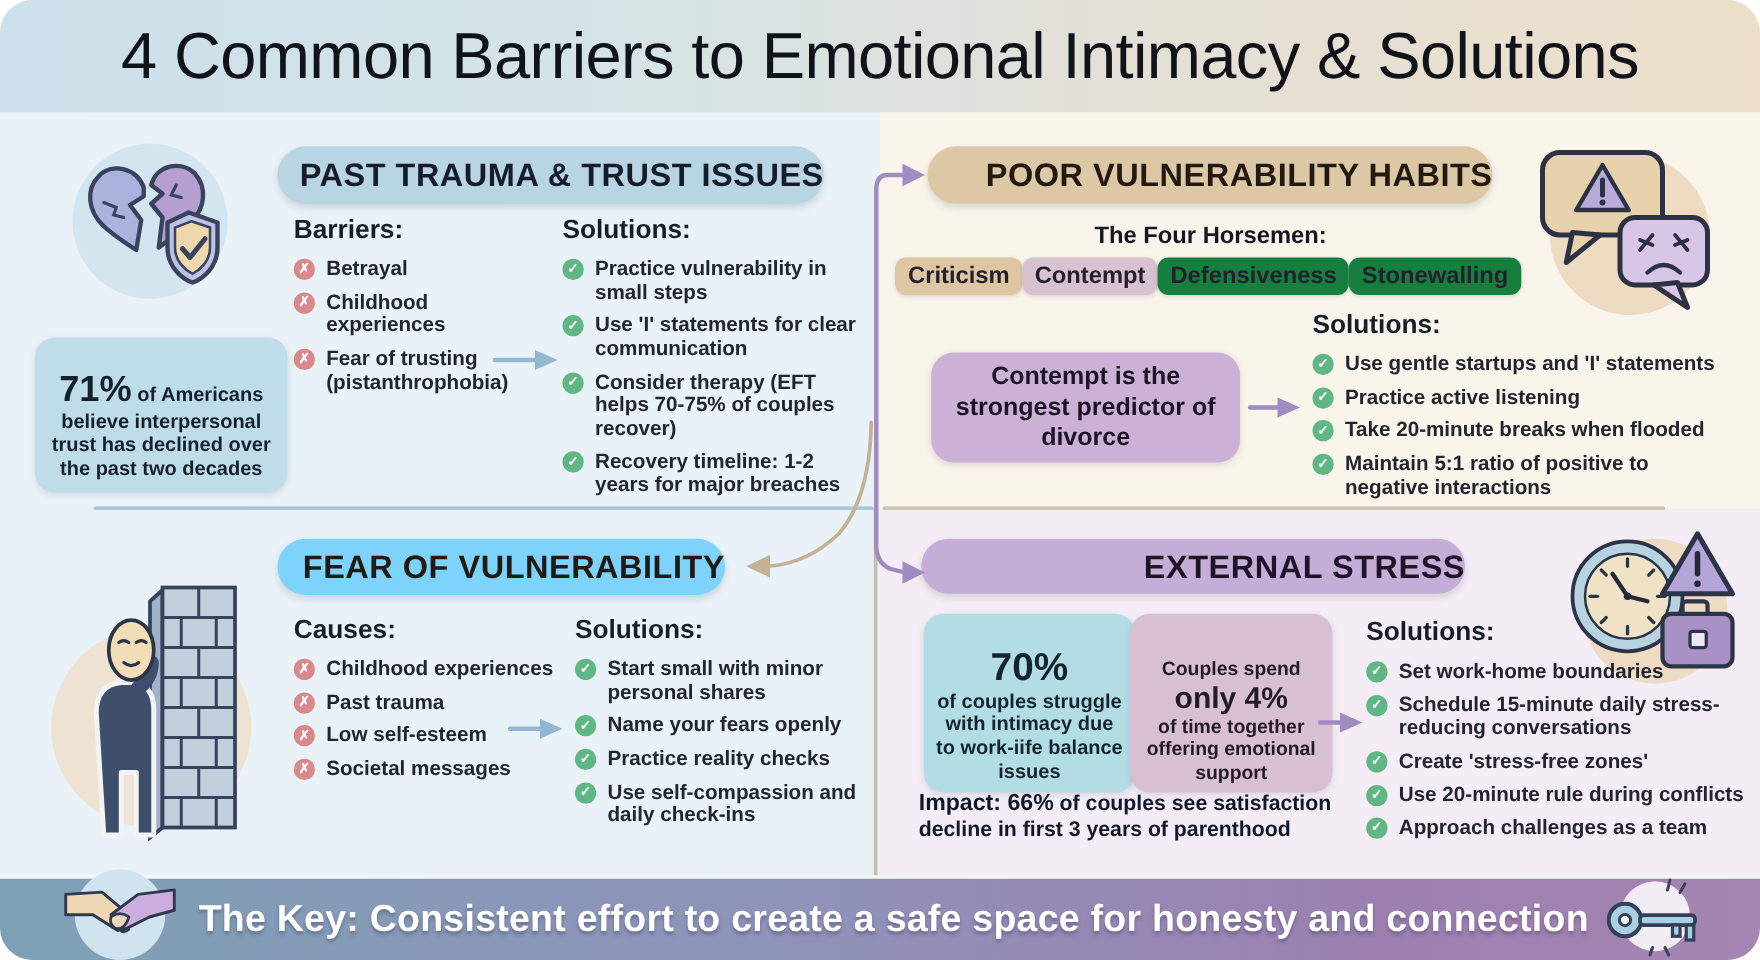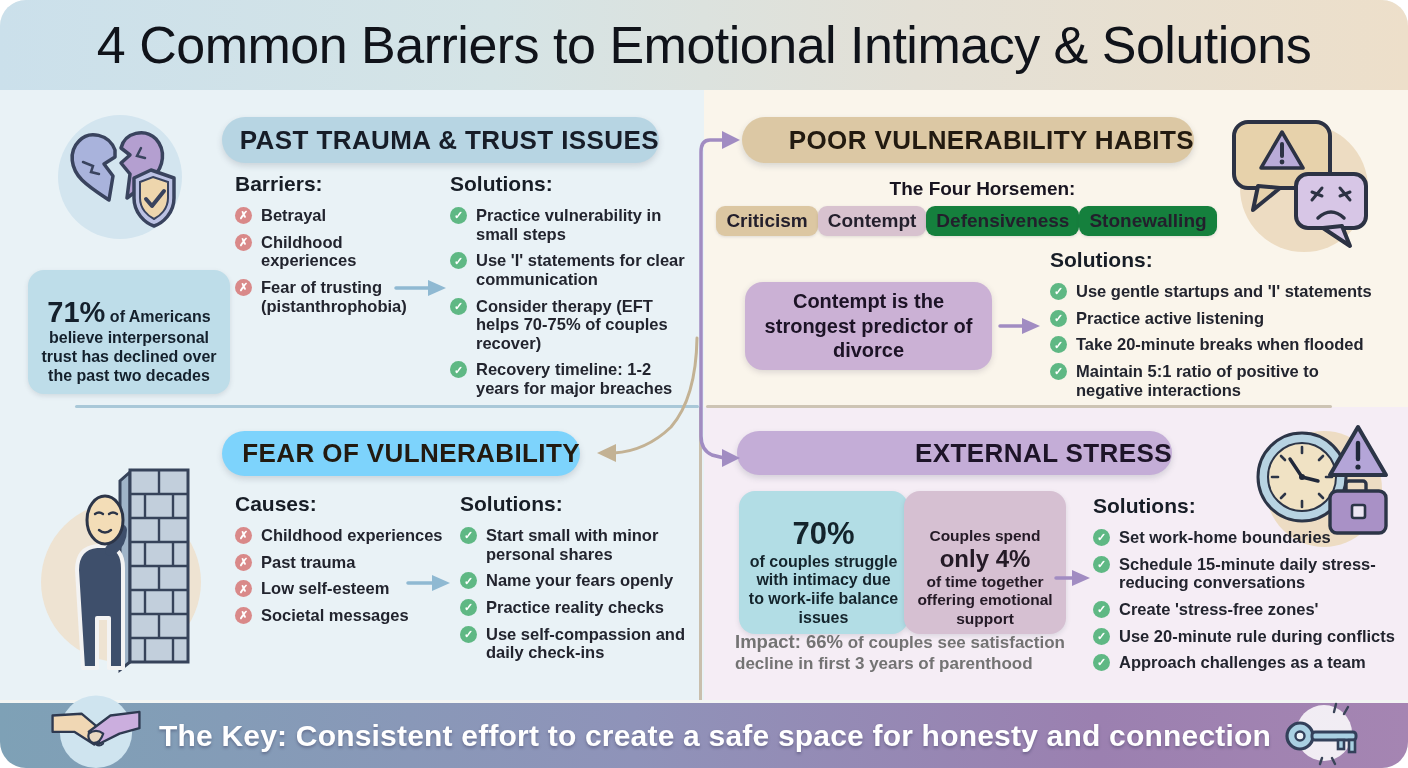--- a/index.html
+++ b/index.html
@@ -58,21 +58,21 @@
   .chip{padding:4px 10px;border-radius:9px;font-weight:bold;font-size:19px;color:#231f2c;white-space:nowrap;
     box-shadow:0 1px 3px rgba(70,70,90,.15);}
   .chip-tan{background:#dcc7a2;}
   .chip-mauve{background:#d8c2cf;}
   .chip-lav{background:#15803d;}
   .chip-dash{width:12px;height:3px;background:#beb1bd;}
 
   .callout{position:absolute;background:#cbb1d5;border-radius:18px;display:flex;align-items:center;justify-content:center;
     text-align:center;font-size:20px;font-weight:bold;line-height:1.22;color:#1c1326;box-shadow:0 2px 6px rgba(70,60,90,.18);padding:6px 14px;box-sizing:border-box;}
 
-  .impact{position:absolute;font-size:17px;font-weight:600;line-height:1.22;color:#737373;}
+  .impact{position:absolute;font-size:17px;font-weight:600;line-height:1.22;color:#0f172a;}
   .impact b{font-size:18.5px;font-weight:bold;}
 
   .connectors{position:absolute;left:0;top:0;pointer-events:none;z-index:6;}
   .purple-line{stroke:#a18cc2;stroke-width:3.5;fill:none;stroke-linecap:round;}
   .purple-fill{fill:#a18cc2;}
   .tan-line{stroke:#c3b294;stroke-width:3;fill:none;stroke-linecap:round;}
   .tan-fill{fill:#c3b294;}
   .blue-line{stroke:#8fb9d2;stroke-width:3.5;fill:none;stroke-linecap:round;}
   .blue-fill{fill:#8fb9d2;}
 
@@ -175,21 +175,21 @@
       <path d="M62 26 L83 62 L41 62 Z" fill="#b9abd8" stroke="#2c3244" stroke-width="3.5" stroke-linejoin="round"></path>
       <line x1="62" y1="38" x2="62" y2="50" stroke="#2c3244" stroke-width="4" stroke-linecap="round"></line>
       <circle cx="62" cy="56" r="2.4" fill="#2c3244"></circle>
       <rect x="76" y="68" width="70" height="54" rx="12" fill="#d7c6e6" stroke="#2c3244" stroke-width="4"></rect>
       <path d="M122 120 L130 140 L103 122 Z" fill="#d7c6e6" stroke="#2c3244" stroke-width="4" stroke-linejoin="round"></path>
       <path d="M92 86 L102 90 M102 82 L92 94" stroke="#2c3244" stroke-width="3" stroke-linecap="round" fill="none"></path>
       <path d="M130 86 L120 90 M120 82 L130 94" stroke="#2c3244" stroke-width="3" stroke-linecap="round" fill="none"></path>
       <path d="M98 112 Q111 100 124 112" fill="none" stroke="#2c3244" stroke-width="3.5" stroke-linecap="round"></path>
     </svg>
 
-    <div class="horse-label" style="left:52px;top:88px;width:453px">The Four Horsemen:</div>
+    <div class="horse-label" style="left:38px;top:88px;width:453px">The Four Horsemen:</div>
 
     <div class="chips" style="left:30px;top:116px;width:465px">
       <span class="chip chip-tan">Criticism</span>
       <span class="chip-dash"></span>
       <span class="chip chip-mauve">Contempt</span>
       <span class="chip-dash"></span>
       <span class="chip chip-lav">Defensiveness</span>
       <span class="chip-dash"></span>
       <span class="chip chip-lav">Stonewalling</span>
     </div>

